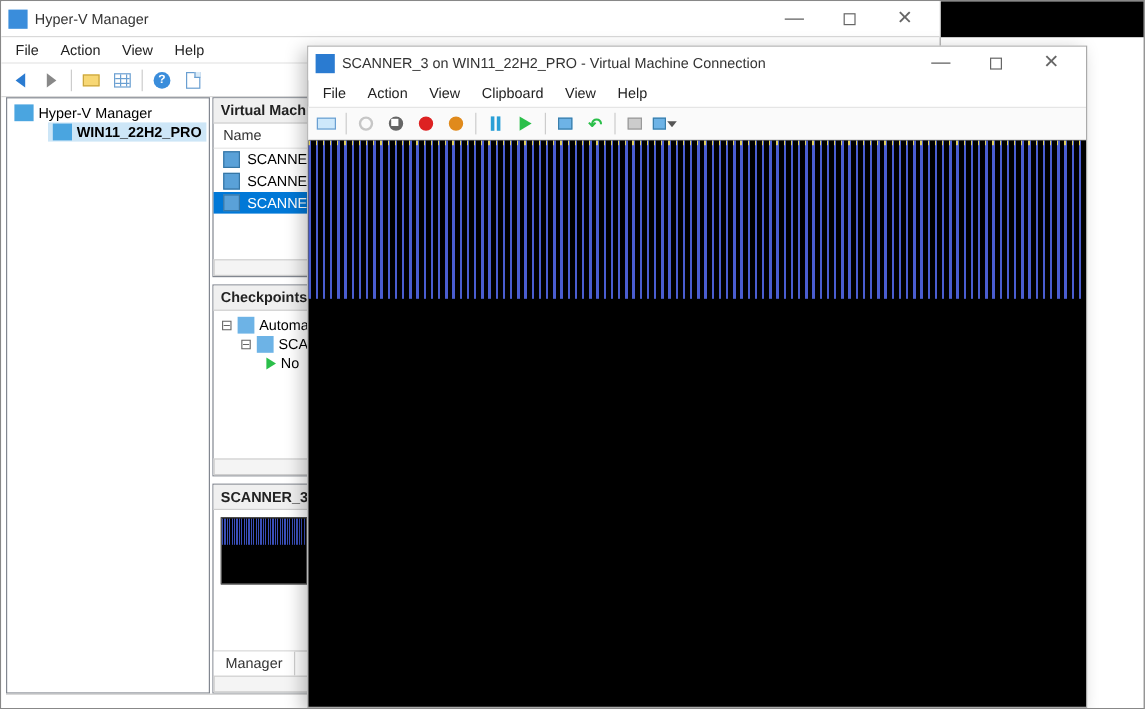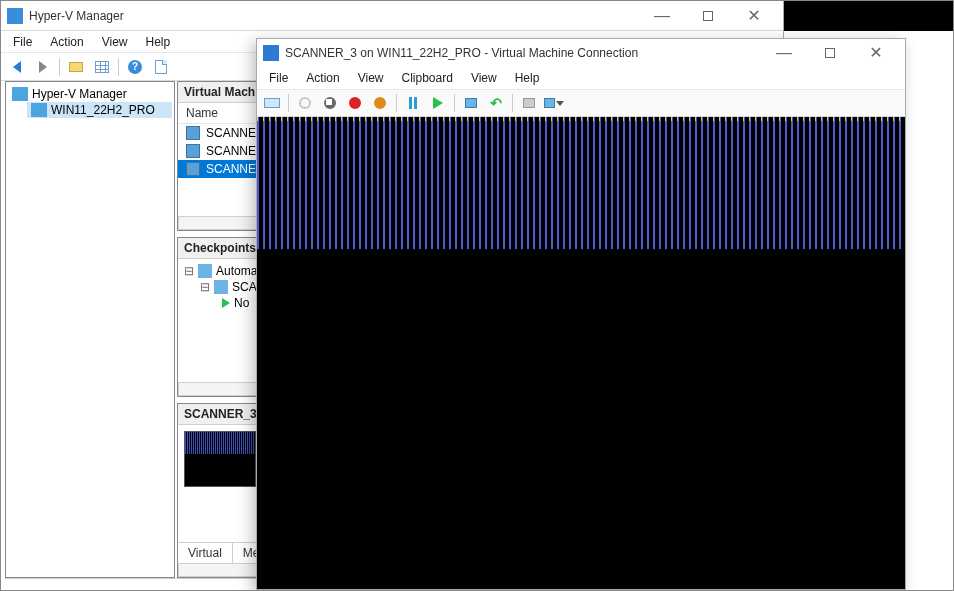--- a/index.html
+++ b/index.html
@@ -21,21 +21,21 @@
   .tbbtn { width: 24px; height: 24px; display: flex; align-items: center; justify-content: center; border: 1px solid transparent; }
   .vsep { width:1px; height:18px; background:#ccc; margin:0 2px; }
   
   .hv-body { position: absolute; left:0; right:0; top: 80px; bottom: 12px; display:flex; }
   .hv-tree { width: 170px; border:1px solid #828790; margin: 0 2px 0 4px; background:#fff; padding: 4px 2px; }
   .tree-row { display:flex; align-items:center; gap:4px; padding:1px 4px; }
   .tree-row.selected { background:#cde6f7; }
   .tree-ic { width:16px; height:14px; display:inline-block; }
   .ic-hv { background:#4aa5e0; }
   .ic-host { background:#4aa5e0; }
-  .indent1 { margin-left: 19px; }
+  .indent1 { margin-left: 32px; font-weight: bold; }
   
   .hv-main { flex:1; margin-right:4px; display:flex; flex-direction:column; gap:6px; }
   .panel { border:1px solid #828790; background:#fff; }
   .panel-hd { background:#f0f0f0; border-bottom:1px solid #cfcfcf; padding:3px 6px; font-weight:600; color:#222; }
   .vm-list { padding:0; }
   .vm-colhd { padding:3px 8px; border-bottom:1px solid #e5e5e5; color:#333; }
   .vm-row { display:flex; align-items:center; gap:6px; padding:2px 8px; }
   .vm-row.sel { background:#0078d7; color:#fff; }
   .vm-ic { width:14px; height:14px; display:inline-block; background:#5aa1d8; border:1px solid #3676a5; }
   
@@ -205,21 +205,21 @@
         </div>
         <div class="scrollbar-h" style="margin-top:auto"></div>
       </div>
 
       <div class="panel" style="flex:1;display:flex;flex-direction:column;">
         <div class="panel-hd">SCANNER_3</div>
         <div class="preview" style="flex:1;">
           <div class="preview-thumb"></div>
         </div>
         <div class="tabs">
-          <div class="tab active">Virtual</div>
+          <div class="tab active">Manager</div>
           <div class="tab">Memor</div>
         </div>
         <div class="scrollbar-h"></div>
       </div>
     </div>
   </div>
   <div class="hv-status"></div>
 </div>
 
 <div class="vmc-window">

